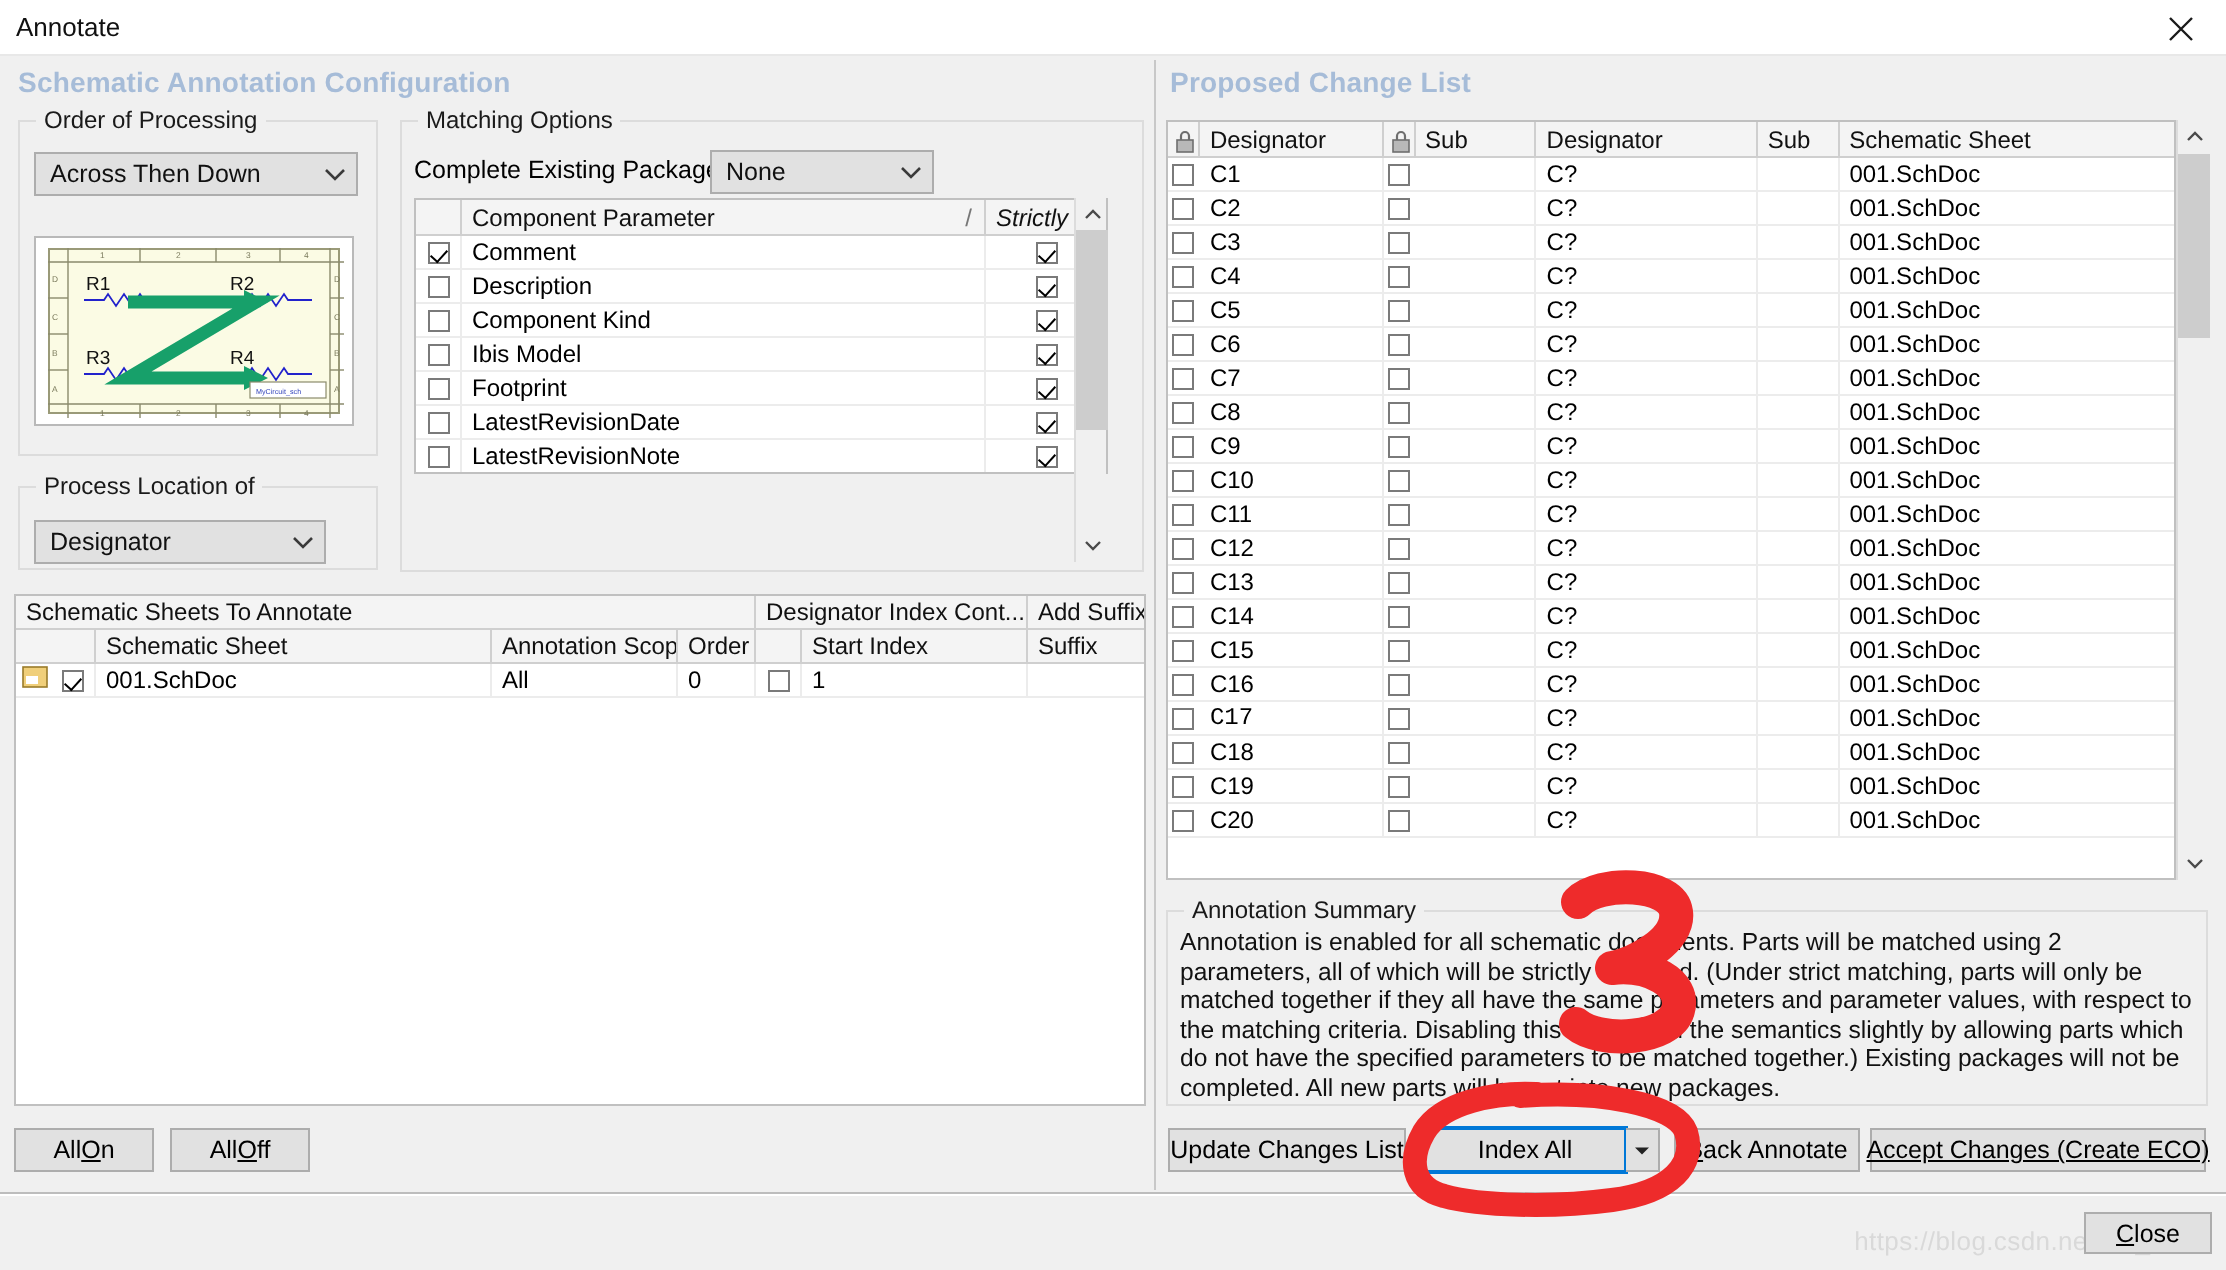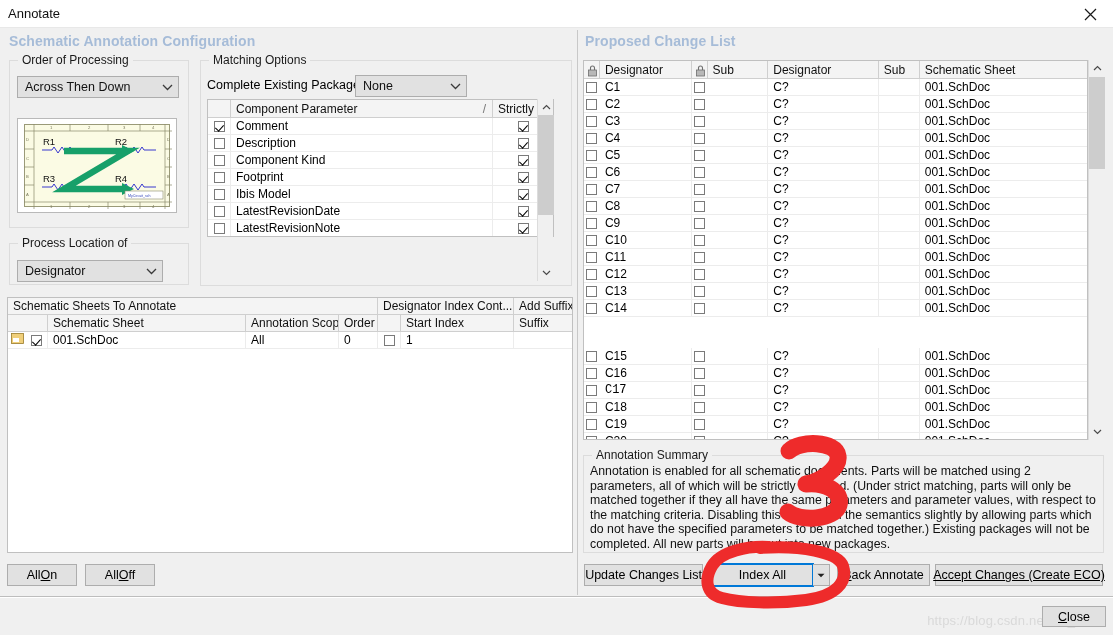--- a/index.html
+++ b/index.html
@@ -362,46 +362,46 @@
   </span>
 </div>
 
 <div class="grid" id="match-grid" style="left:207px; top:99px; width:347px; height:138px;">
   <div class="gh">
     <div class="cell" style="width:23px;"></div>
     <div class="cell" style="width:262px; position:relative;">
       <span>Component Parameter</span>
       <span style="position:absolute; right:6px; top:0; color:#777;">/</span>
     </div>
-    <div class="cell" style="width:60px; border-right:none;">Strictly</div>
+    <div class="cell" style="width:60px; border-right:none;font-style:italic;">Strictly</div>
   </div>
   <div id="match-rows">
       <div class="gr">
         <div class="cell" style="width: 23px; text-align: center; padding-left: 0px;"><span class="cbx on"></span></div>
         <div class="cell" style="width: 262px;">Comment</div>
         <div class="cell" style="width: 60px; border-right: none; text-align: center; padding-left: 0px;"><span class="cbx on"></span></div>
       </div>
       <div class="gr">
         <div class="cell" style="width: 23px; text-align: center; padding-left: 0px;"><span class="cbx"></span></div>
         <div class="cell" style="width: 262px;">Description</div>
         <div class="cell" style="width: 60px; border-right: none; text-align: center; padding-left: 0px;"><span class="cbx on"></span></div>
       </div>
       <div class="gr">
         <div class="cell" style="width: 23px; text-align: center; padding-left: 0px;"><span class="cbx"></span></div>
         <div class="cell" style="width: 262px;">Component Kind</div>
         <div class="cell" style="width: 60px; border-right: none; text-align: center; padding-left: 0px;"><span class="cbx on"></span></div>
       </div>
       <div class="gr">
         <div class="cell" style="width: 23px; text-align: center; padding-left: 0px;"><span class="cbx"></span></div>
+        <div class="cell" style="width: 262px;">Ibis Model</div>
+        <div class="cell" style="width: 60px; border-right: none; text-align: center; padding-left: 0px;"><span class="cbx on"></span></div>
+      </div>
+      <div class="gr">
+        <div class="cell" style="width: 23px; text-align: center; padding-left: 0px;"><span class="cbx"></span></div>
         <div class="cell" style="width: 262px;">Footprint</div>
-        <div class="cell" style="width: 60px; border-right: none; text-align: center; padding-left: 0px;"><span class="cbx on"></span></div>
-      </div>
-      <div class="gr">
-        <div class="cell" style="width: 23px; text-align: center; padding-left: 0px;"><span class="cbx"></span></div>
-        <div class="cell" style="width: 262px;">Ibis Model</div>
         <div class="cell" style="width: 60px; border-right: none; text-align: center; padding-left: 0px;"><span class="cbx on"></span></div>
       </div>
       <div class="gr">
         <div class="cell" style="width: 23px; text-align: center; padding-left: 0px;"><span class="cbx"></span></div>
         <div class="cell" style="width: 262px;">LatestRevisionDate</div>
         <div class="cell" style="width: 60px; border-right: none; text-align: center; padding-left: 0px;"><span class="cbx on"></span></div>
       </div>
       <div class="gr">
         <div class="cell" style="width: 23px; text-align: center; padding-left: 0px;"><span class="cbx"></span></div>
         <div class="cell" style="width: 262px;">LatestRevisionNote</div>
@@ -612,21 +612,21 @@
       </div>
       <div class="gr" style="height: 17px;">
         <div class="cell" style="width: 16px; text-align: center; padding-left: 0px; border-right: none;"><span class="cbx"></span></div>
         <div class="cell" style="width: 92px;">C14</div>
         <div class="cell" style="width: 16px; text-align: center; padding-left: 0px; border-right: none;"><span class="cbx"></span></div>
         <div class="cell" style="width: 61px;"></div>
         <div class="cell" style="width: 111px;">C?</div>
         <div class="cell" style="width: 41px;"></div>
         <div class="cell" style="width: 168px; border-right: none;">001.SchDoc</div>
       </div>
-      <div class="gr" style="height: 17px; margin-top: 31px;">
+      <div class="gr" style="height: 17px;">
         <div class="cell" style="width: 16px; text-align: center; padding-left: 0px; border-right: none;"><span class="cbx"></span></div>
         <div class="cell" style="width: 92px;">C15</div>
         <div class="cell" style="width: 16px; text-align: center; padding-left: 0px; border-right: none;"><span class="cbx"></span></div>
         <div class="cell" style="width: 61px;"></div>
         <div class="cell" style="width: 111px;">C?</div>
         <div class="cell" style="width: 41px;"></div>
         <div class="cell" style="width: 168px; border-right: none;">001.SchDoc</div>
       </div>
       <div class="gr" style="height: 17px;">
         <div class="cell" style="width: 16px; text-align: center; padding-left: 0px; border-right: none;"><span class="cbx"></span></div>

